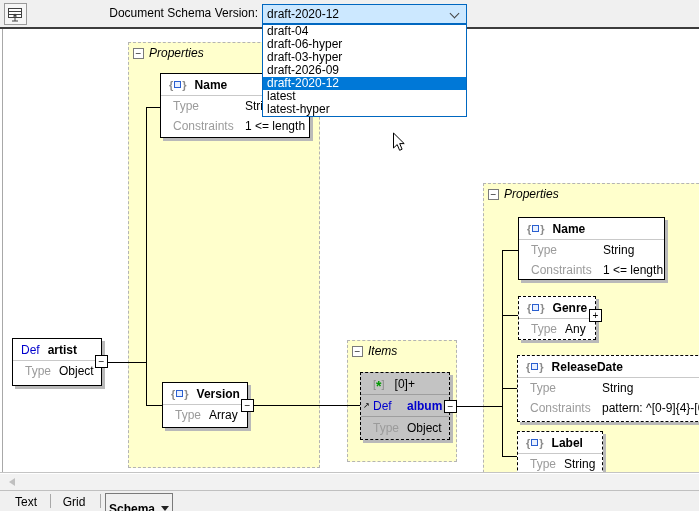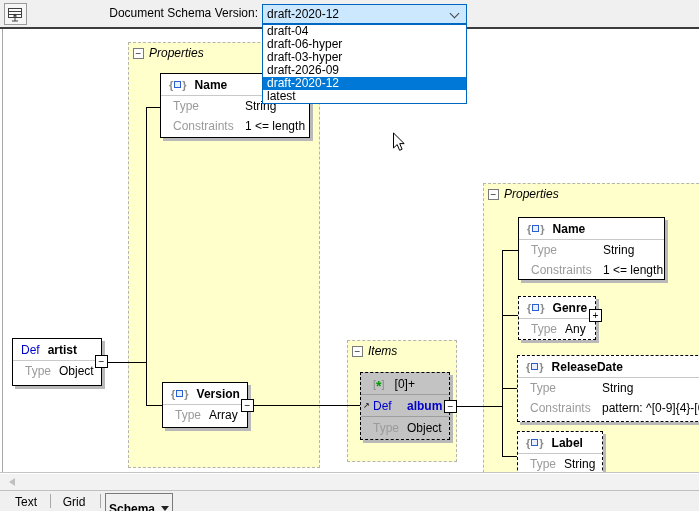--- a/index.html
+++ b/index.html
@@ -246,20 +246,21 @@
   </div>
 </div>
 
 <div class="dd-list">
   <div class="dd-item">draft-04</div>
   <div class="dd-item">draft-06-hyper</div>
   <div class="dd-item">draft-03-hyper</div>
   <div class="dd-item">draft-2026-09</div>
   <div class="dd-item selected">draft-2020-12</div>
   <div class="dd-item">latest</div>
+  <div class="dd-item">latest-hyper</div>
 </div>
 
 <svg class="cursor" width="14" height="20" viewBox="0 0 14 20">
   <path d="M1.5 1 L1.5 16 L5.2 12.6 L7.6 18.3 L10.1 17.2 L7.7 11.6 L12.2 11.6 Z" fill="#fff" stroke="#000" stroke-width="1"></path>
 </svg>
 
 <div class="hscroll">
   <div class="scroll-arrow"></div>
 </div>
 

